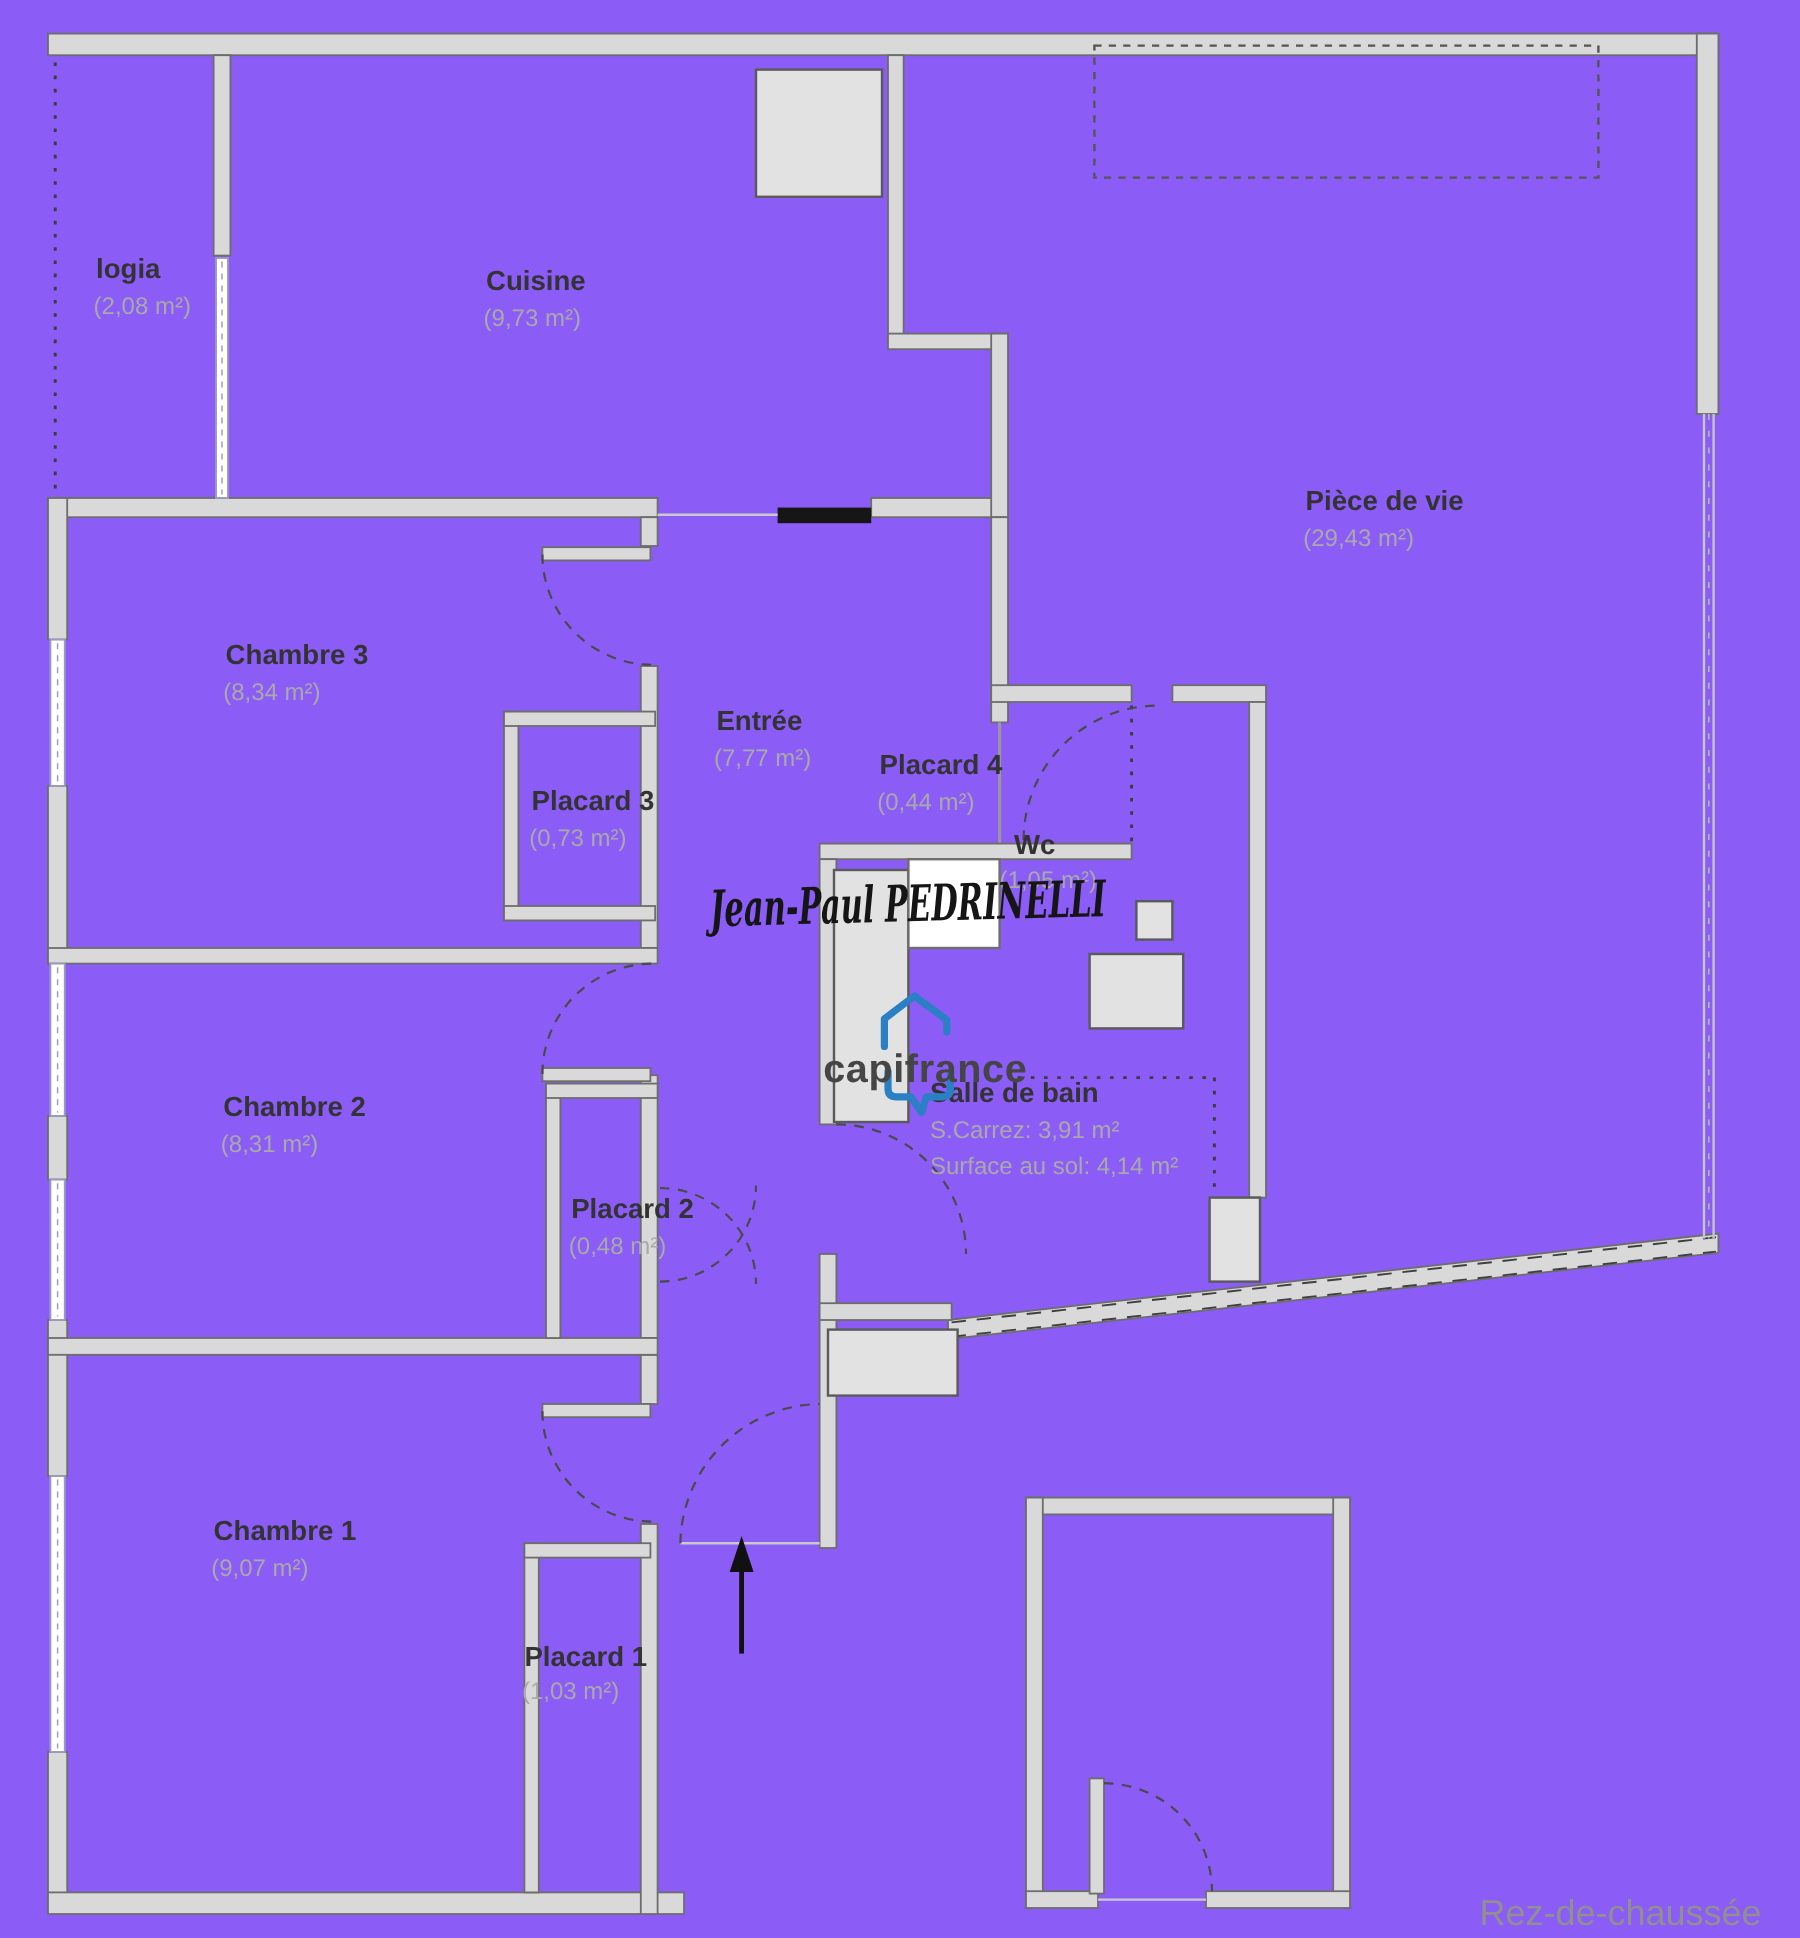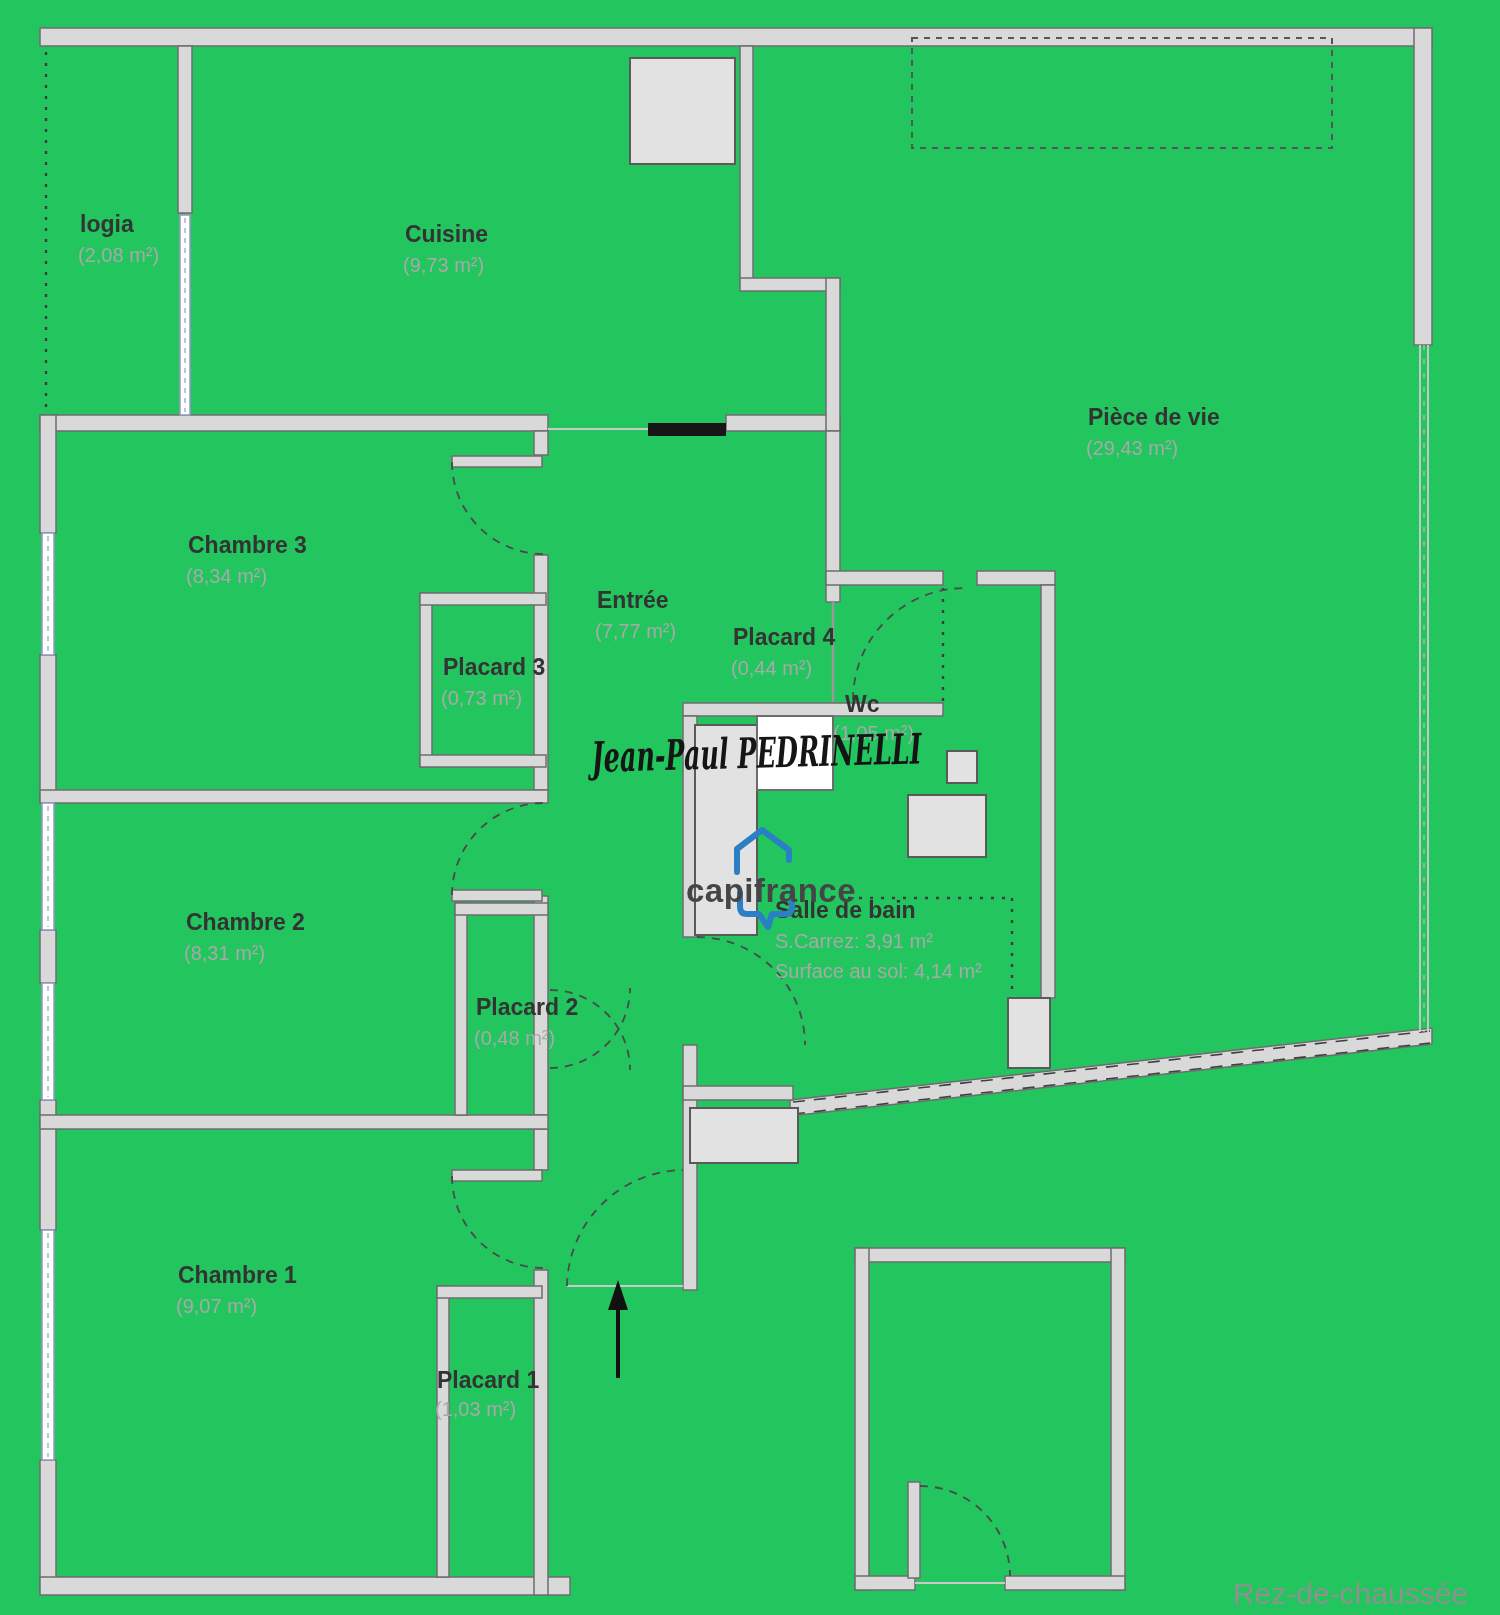--- a/index.html
+++ b/index.html
@@ -1,17 +1,17 @@
 <!DOCTYPE html>
 <html><head>
 <meta charset="utf-8">
 <style>
   html,body{margin:0;padding:0;background:#ffffff;}
   body{width:1500px;height:1615px;overflow:hidden;font-family:"Liberation Sans",sans-serif;}
-  #plan-wrap{position:relative;width:1500px;height:1615px;background:#22c55e;}
+  #plan-wrap{position:relative;width:1500px;height:1615px;background:#8b5cf6;}
   svg{display:block;}
   .wall{fill:#d9d9d9;stroke:#6d6d6d;stroke-width:1.5;}
   .duct{fill:#e2e2e2;stroke:#5a5a5a;stroke-width:2;}
   .compartment{fill:#ffffff;stroke:#6d6d6d;stroke-width:2;}
   .lintel{fill:#161616;}
   .arc{fill:none;stroke:#4a4a4a;stroke-width:1.8;stroke-dasharray:8 7;}
   .dotline{fill:none;stroke:#3c3c3c;stroke-width:2.4;stroke-dasharray:3 8;}
   .dashrect{fill:none;stroke:#555555;stroke-width:2;stroke-dasharray:6 6;}
   .threshold{stroke:#c9c9c9;stroke-width:2;}
   .window-frame{fill:#ffffff;stroke:#9a9ac2;stroke-width:1.6;}

